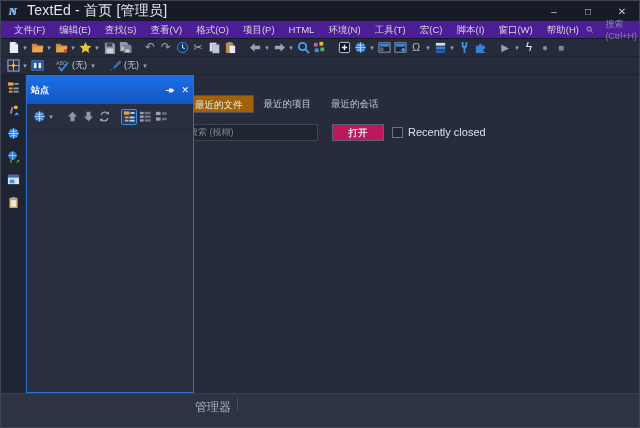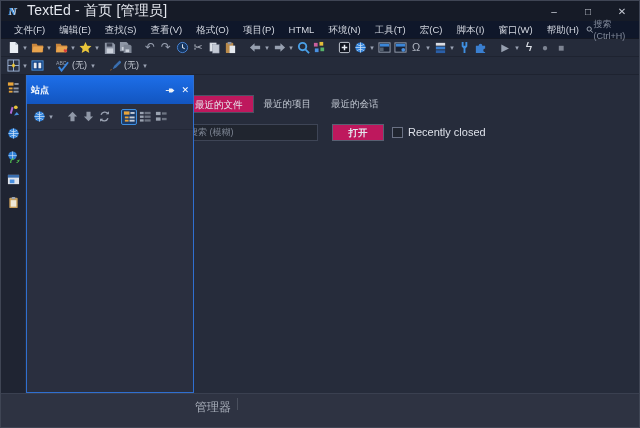--- a/index.html
+++ b/index.html
@@ -11,24 +11,24 @@
   }
   
   .titlebar { height:20px; background:#161b27; display:flex; align-items:center; }
   .logo { width:14px; height:13px; margin:0 5px 0 7px; font:italic bold 11px "Liberation Serif",serif;
           color:#4a9ae8; text-shadow:1px 0 0 #e8ecf2; line-height:13px; }
   .apptitle { font-size:14px; color:#e4e7ee; letter-spacing:.2px; }
   .wincontrols { margin-left:auto; display:flex; height:100%; }
   .wbtn { width:34px; height:100%; display:flex; align-items:center; justify-content:center;
           color:#c8ccd6; font-size:10px; cursor:default; }
   
-  .menubar { height:18px; background:#0f172a; display:flex; align-items:center; border-bottom:1px solid #141823; }
+  .menubar { height:18px; background:#4c1d95; display:flex; align-items:center; border-bottom:1px solid #141823; }
   .menus { display:flex; height:100%; align-items:center; padding-left:6px; }
   .menuitem { padding:0 7px; font-size:9.5px; color:#d3d7e0; line-height:18px; white-space:nowrap; }
-  .menusearch { margin-left:auto; margin-right:10px; display:flex; align-items:center; gap:0; }
+  .menusearch { margin-left:auto; margin-right:10px; display:flex; align-items:center; gap:12px; }
   .menusearch svg { width:11px; height:11px; }
   .menusearch span { font-size:9px; color:#828a9a; }
   
   .tb { display:flex; align-items:center; background:#252b3a; }
   .tb1 { height:18px; padding-left:4px; border-bottom:1px solid #1e2330; }
   .tb2 { height:18px; padding-left:4px; border-bottom:1px solid #1e2330; }
   .tbi { width:16px; height:16px; display:flex; align-items:center; justify-content:center; flex:0 0 auto; }
   .tbi svg { width:13px; height:13px; display:block; }
   .tbi.sel { background:#1c3c6a; border:1px solid #3f8fe0; border-radius:2px; }
   .g { font-size:11px; line-height:13px; }
@@ -36,21 +36,21 @@
   .tgap { width:9px; flex:0 0 auto; }
   .tlabel { font-size:9px; color:#c4c9d3; padding:0 2px; white-space:nowrap; }
   
   .main { position:relative; height:318px; background:#262c3b; }
   .leftstrip { position:absolute; left:0; top:0; width:24px; height:100%; background:#1f2432;
                display:flex; flex-direction:column; align-items:center; padding-top:4px; }
   .leftstrip .tbi { margin-bottom:7px; }
   .content { position:absolute; left:24px; top:0; right:0; bottom:0; }
   .tabs { position:absolute; left:0; top:20px; height:18px; display:flex; padding-left:159px; }
   .tab { padding:0 10px; font-size:9.5px; line-height:17px; color:#c2c8d2; white-space:nowrap; }
-  .tab.sel { background:#be185d; border:1px solid #4c5264; color:#e8ebf1; }
+  .tab.sel { background:#a16207; border:1px solid #4c5264; color:#e8ebf1; }
   .searchrow { position:absolute; left:0; top:48px; height:18px; display:flex; align-items:center; padding-left:159px; }
   .fsearch { width:134px; height:17px; background:#20252f; border:1px solid #3e4556; color:#c8cdd7;
              font-size:9px; padding:0 4px; outline:none; font-family:inherit; }
   .fsearch::placeholder { color:#7d8593; }
   .openbtn { width:52px; height:17px; margin-left:14px; background:#be185d; border:1px solid #596072;
              color:#e4e8ef; font-size:9.5px; font-weight:bold; text-align:center; line-height:15px; }
   .cb { width:11px; height:11px; margin-left:8px; background:#20252f; border:1px solid #6a7184; }
   .cblabel { margin-left:5px; font-size:11px; font-weight:normal; color:#dde1e9; }
   
   .panel { position:absolute; left:25px; top:0; width:168px; height:318px; z-index:5;

